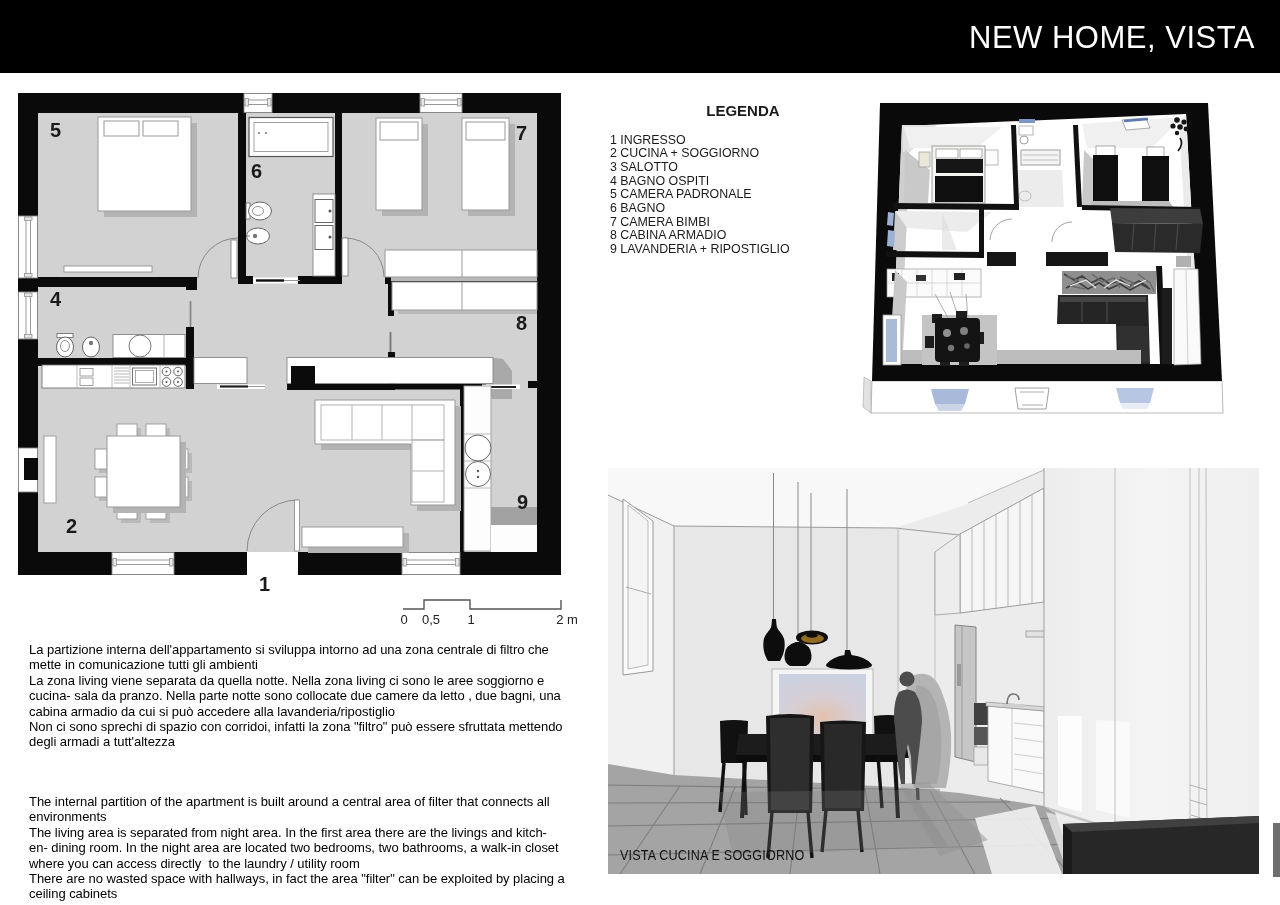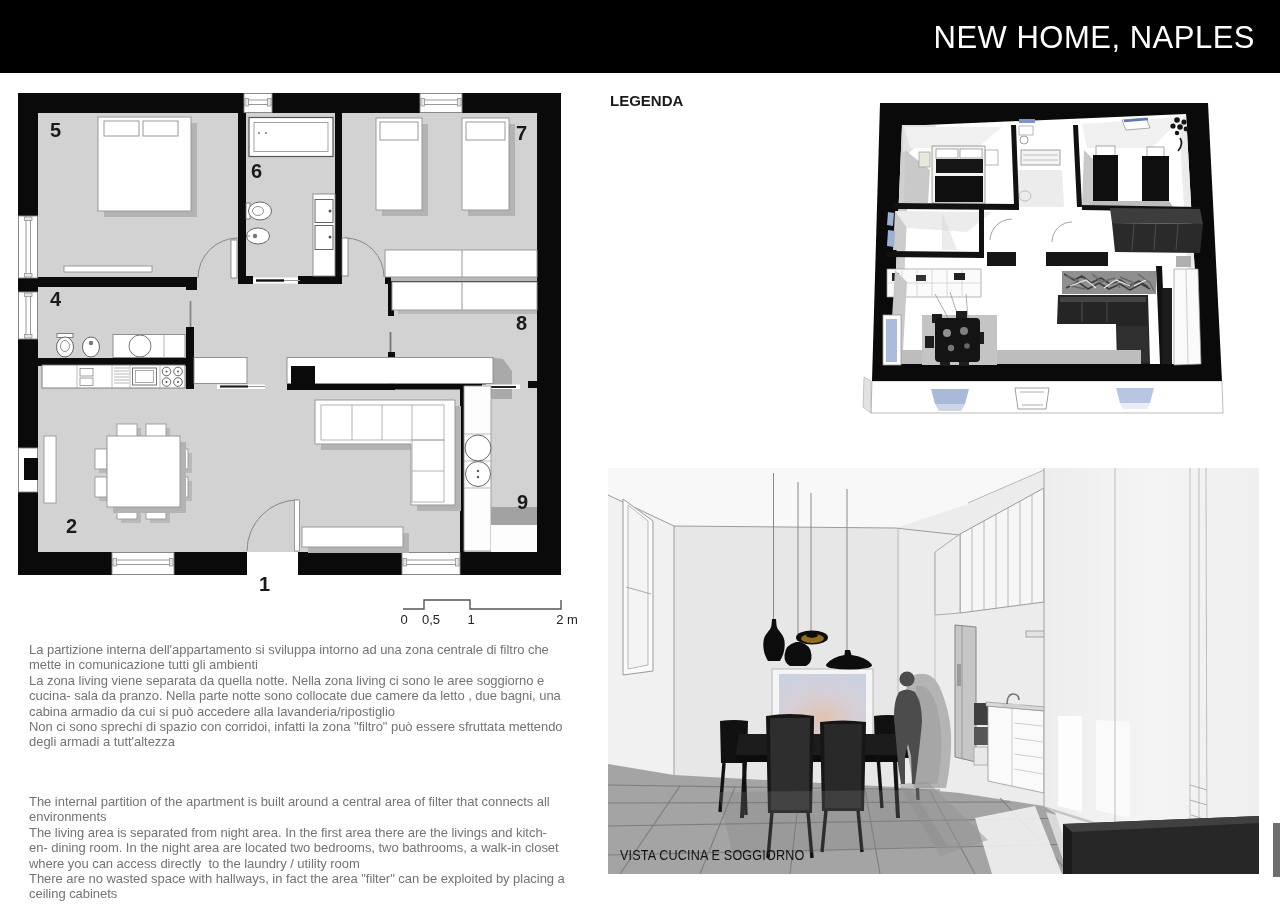--- a/index.html
+++ b/index.html
@@ -1,40 +1,51 @@
 <!DOCTYPE html>
 <html><head>
 <meta charset="utf-8">
 <style>
   html,body{margin:0;padding:0;}
   body{width:1280px;height:905px;background:#ffffff;font-family:"Liberation Sans",sans-serif;position:relative;overflow:hidden;}
   #header{position:absolute;left:0;top:0;width:1280px;height:73px;background:#000;}
   #header span{position:absolute;right:25px;top:20px;color:#fff;font-size:31px;letter-spacing:0.5px;}
   #legend{position:absolute;left:610px;top:91.5px;color:#1a1a1a;}
-  #legend .t{font-size:15px;font-weight:bold;letter-spacing:0;margin:0;text-align:right;}
+  #legend .t{font-size:15px;font-weight:bold;letter-spacing:0;margin:10px;text-align:right;}
   #legend .l{font-size:12.4px;line-height:13.7px;margin-top:15px;letter-spacing:0;}
-  #ittext,#entext{position:absolute;left:29px;color:#737373;font-size:13px;line-height:15.4px;letter-spacing:-0.04px;}
+  #ittext,#entext{position:absolute;left:29px;color:#000000;font-size:13px;line-height:15.4px;letter-spacing:-0.04px;}
   #ittext{top:642px;}
   #entext{top:794px;}
   #vistalabel{position:absolute;left:620px;top:846px;color:#111;font-size:15px;letter-spacing:0.2px;transform:scaleX(0.84);transform-origin:0 0;}
   svg{position:absolute;display:block;}
   #plan{left:18px;top:93px;}
   #axon{left:860px;top:95px;}
   #scalebar{left:395px;top:592px;}
   #render{left:608px;top:468px;}
   #sliver{position:absolute;left:1273px;top:823px;width:7px;height:54px;background:#6e6e6e;}
 </style>
 </head>
 <body>
 <div id="header">
-    <span>NEW HOME, NAPLES</span>
+    <span>NEW HOME, VISTA</span>
   </div>
 
 <div id="legend">
   <div class="t">LEGENDA</div>
+  <div class="l">
+    1 INGRESSO<br>
+    2 CUCINA + SOGGIORNO<br>
+    3 SALOTTO<br>
+    4 BAGNO OSPITI<br>
+    5 CAMERA PADRONALE<br>
+    6 BAGNO<br>
+    7 CAMERA BIMBI<br>
+    8 CABINA ARMADIO<br>
+    9 LAVANDERIA + RIPOSTIGLIO
+  </div>
 </div>
 
 <svg id="plan" width="543" height="500" viewBox="18 93 543 500">
 
   <rect x="38" y="113" width="499" height="439" fill="#d2d2d2"></rect>
 
   <rect x="18" y="93" width="543" height="20" fill="#0a0a0a"></rect>
   <rect x="18" y="552" width="543" height="23" fill="#0a0a0a"></rect>
   <rect x="18" y="113" width="20" height="439" fill="#0a0a0a"></rect>
   <rect x="537" y="113" width="24" height="439" fill="#0a0a0a"></rect>

